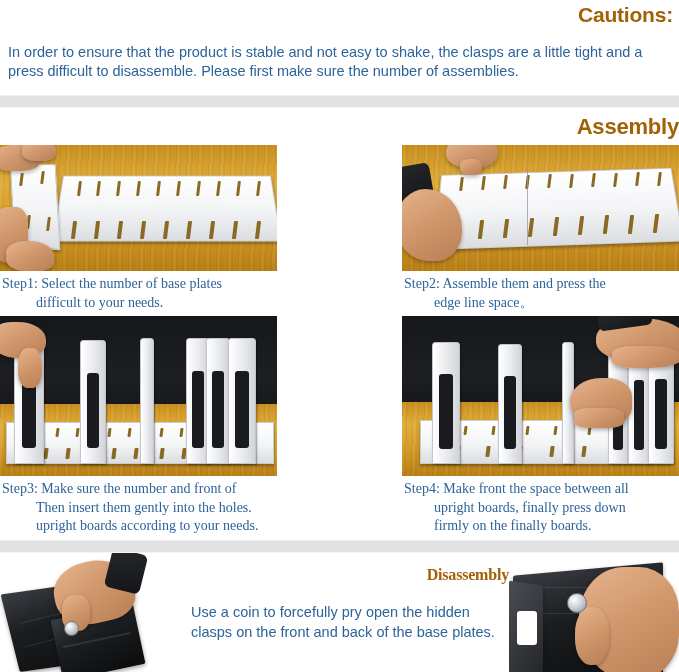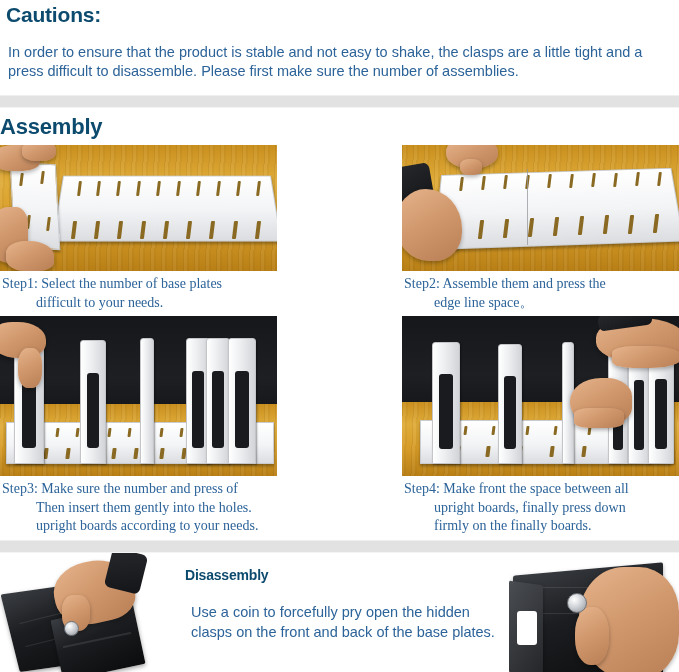--- a/index.html
+++ b/index.html
@@ -10,23 +10,23 @@
   }
   body {
     width: 679px; height: 672px;
     font-family: "Liberation Sans", sans-serif;
     overflow: hidden;
     position: relative;
   }
 
   
   .heading {
-    color: #0c4a6e;
+    color: #a16207;
     font-weight: bold;
-    text-align: left;
+    text-align: right;
     letter-spacing: -0.2px;
   }
   .body-text {
     color: #2c6399;
     line-height: 1.32;
   }
 
   
   #cautions-section {
     padding: 2px 6px 0 6px;
@@ -137,23 +137,24 @@
   }
 
   
   #disassembly-section {
     position: relative;
     height: 140px;
     display: grid;
     grid-template-columns: 185px 1fr 170px;
   }
   #disassembly-title {
-    font-size: 14px;
+    font-size: 16px;
     line-height: 28px;
     margin: 8px 0 3px 0;
+    font-family: Liberation Serif, serif;
   }
   #disassembly-body {
     font-size: 14.5px;
     line-height: 19.5px;
     text-align: left;
     padding: 0 6px 0 6px;
   }
   .black-part {
     position: absolute;
     background: linear-gradient(165deg,#3a3d42 0%, #1b1d20 40%, #0b0c0d 100%);
@@ -341,21 +342,21 @@
 
       <div class="hand" style="left:194px; top:2px; width:90px; height:44px; border-radius:45% 50% 35% 45%;"></div>
       <div class="hand" style="left:210px; top:30px; width:70px; height:22px; border-radius:30% 45% 45% 30%;"></div>
 
       <div class="hand" style="left:168px; top:62px; width:62px; height:46px; border-radius:50% 40% 35% 45%;"></div>
       <div class="hand" style="left:172px; top:92px; width:50px; height:20px; border-radius:30%;"></div>
       <div class="sleeve" style="left:196px; top:-4px; width:54px; height:16px; transform:rotate(-8deg);"></div>
     </div>
 
     <div class="caption">
-      <span class="lead">Step3: Make sure the number and press of</span>
+      <span class="lead">Step3: Make sure the number and front of</span>
       <span class="cont">Then insert them gently into the holes.</span>
       <span class="cont">upright boards according to your needs.</span>
     </div>
     <div class="spacer-cell"></div>
     <div class="caption right-cap">
       <span class="lead">Step4: Make front the space between all</span>
       <span class="cont">upright boards, finally press down</span>
       <span class="cont">firmly on the finally boards.</span>
     </div>
 

